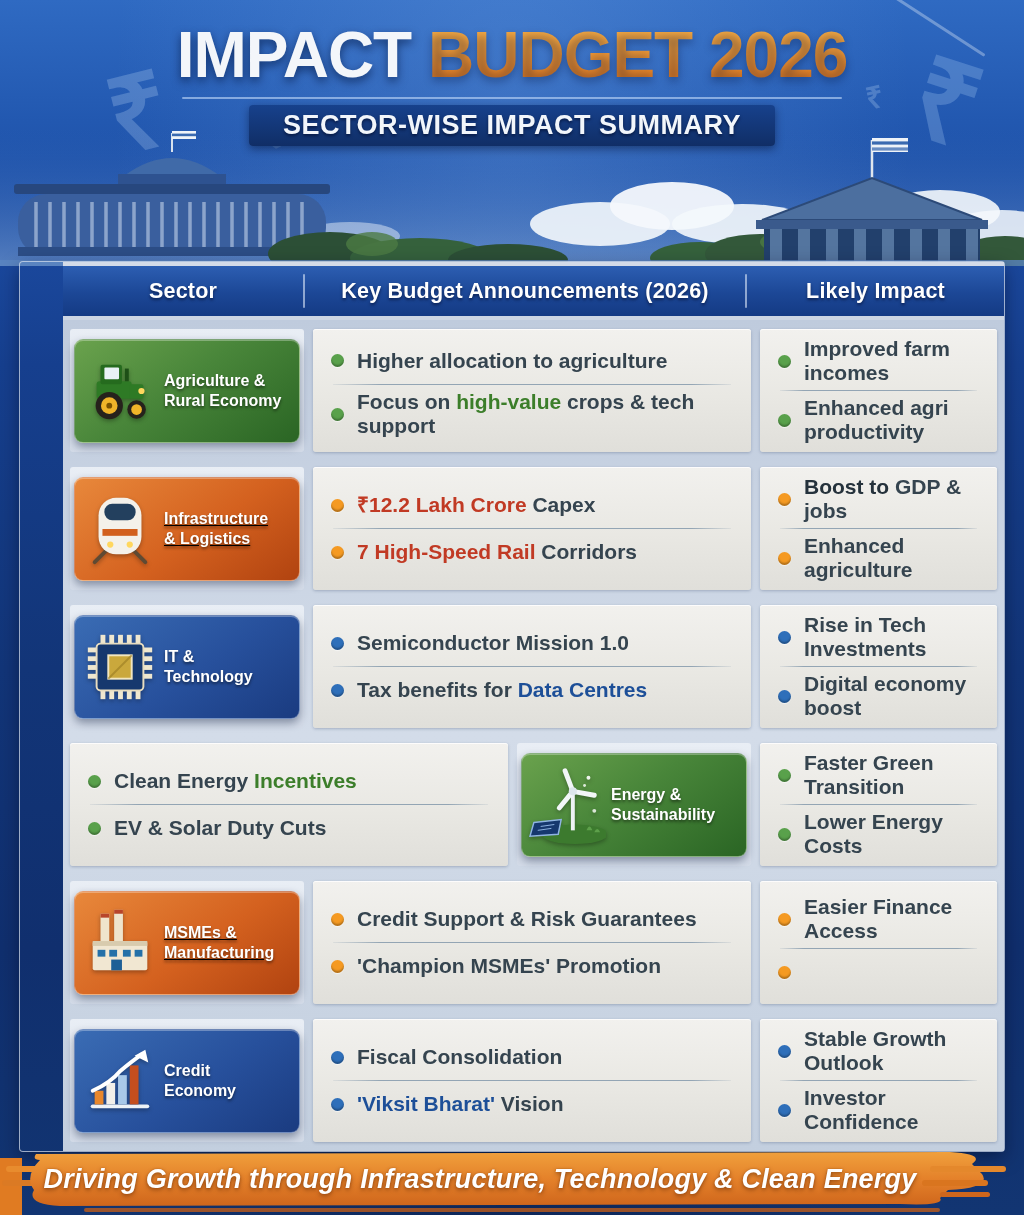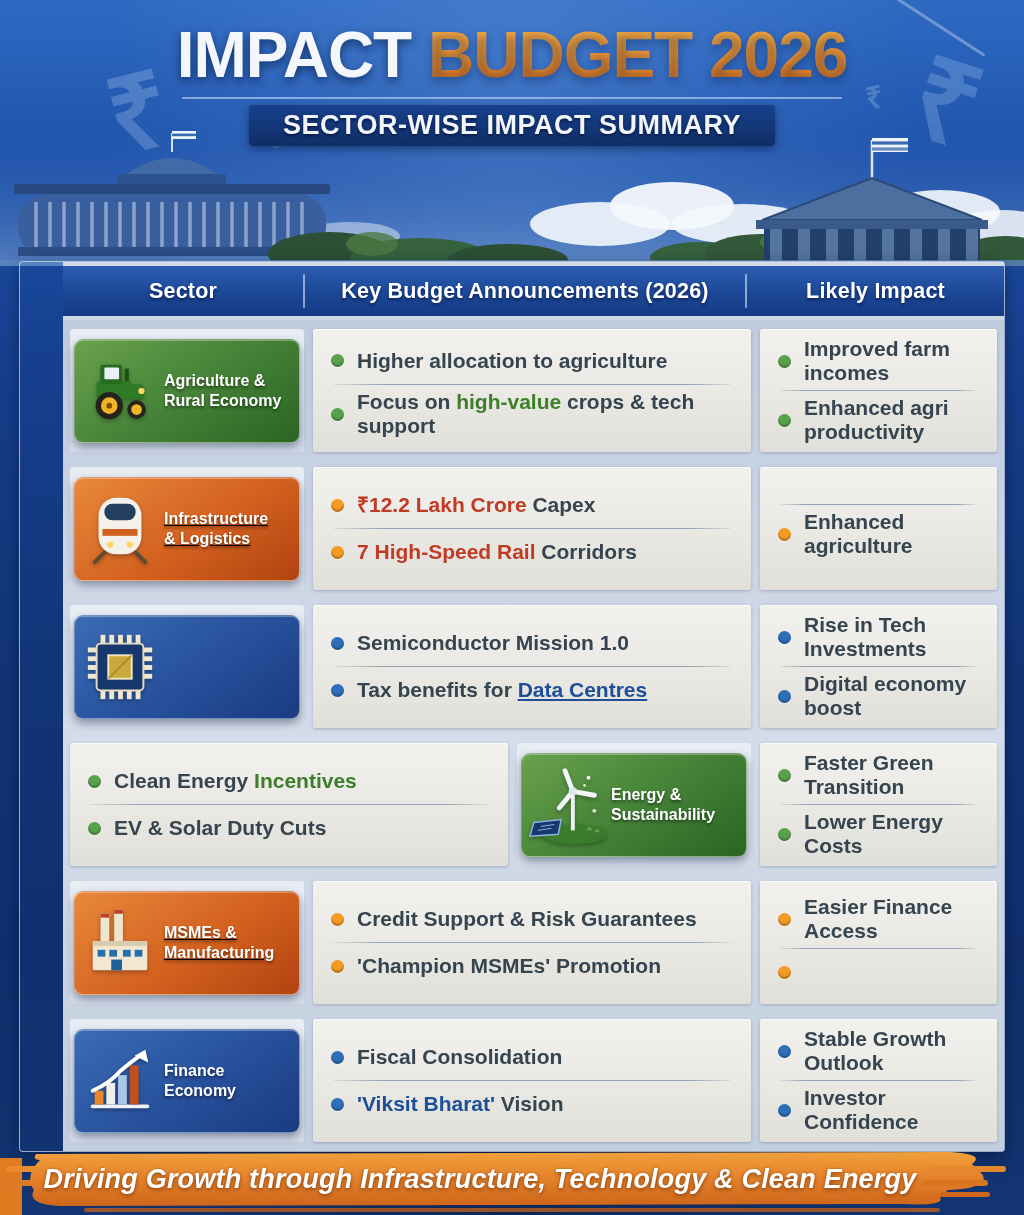--- a/index.html
+++ b/index.html
@@ -249,20 +249,24 @@
               <div class="bullet" style="background: rgb(245, 154, 34);"></div>
               <div class="item-text"><span style="color: rgb(193, 58, 36);">₹12.2 Lakh Crore</span><span> Capex</span></div>
             </div>
             <div class="item-sep"></div>
             <div class="item">
               <div class="bullet" style="background: rgb(245, 154, 34);"></div>
               <div class="item-text"><span style="color: rgb(193, 58, 36);">7 High-Speed Rail</span><span> Corridors</span></div>
             </div>
           </div>
           <div class="cell text-cell imp-cell">
+            <div class="item">
+              <div class="bullet" style="background: rgb(245, 154, 34);"></div>
+              <div class="item-text"><span style="color: rgb(37, 50, 60);">Boost to</span><span> GDP &amp; jobs</span></div>
+            </div>
             <div class="item-sep"></div>
             <div class="item">
               <div class="bullet" style="background: rgb(245, 154, 34);"></div>
               <div class="item-text"><span>Enhanced agriculture</span></div>
             </div>
           </div>
         </div>
         <div class="trow">
           <div class="cell sector-cell">
             <div class="sector-card theme-blue">
@@ -286,31 +290,35 @@
                     <rect x="63" y="20" width="10" height="5"></rect>
                     <rect x="63" y="29" width="10" height="5"></rect>
                     <rect x="63" y="38" width="10" height="5"></rect>
                     <rect x="63" y="47" width="10" height="5"></rect>
                   </g>
                   <rect x="16" y="16" width="48" height="48" rx="4" fill="#16386e" stroke="#e8ddc0" stroke-width="2"></rect>
                   <rect x="28" y="28" width="24" height="24" fill="#caa83c" stroke="#f2e6bf" stroke-width="2"></rect>
                   <path d="M28 52 L52 28" stroke="#9a7c22" stroke-width="2" opacity="0.6"></path>
                 </svg>
               </div>
+              <div class="card-label">
+                <div>IT &amp;</div>
+                <div>Technology</div>
+              </div>
             </div>
           </div>
           <div class="cell text-cell ann-cell">
             <div class="item">
               <div class="bullet" style="background: rgb(46, 111, 186);"></div>
               <div class="item-text"><span>Semiconductor Mission 1.0</span></div>
             </div>
             <div class="item-sep"></div>
             <div class="item">
               <div class="bullet" style="background: rgb(46, 111, 186);"></div>
-              <div class="item-text"><span>Tax benefits for </span><span style="color: rgb(29, 79, 152); text-decoration: underline;">Data Centres</span></div>
+              <div class="item-text"><span>Tax benefits for </span><span style="color: rgb(29, 79, 152);">Data Centres</span></div>
             </div>
           </div>
           <div class="cell text-cell imp-cell">
             <div class="item">
               <div class="bullet" style="background: rgb(46, 111, 186);"></div>
               <div class="item-text"><span>Rise in Tech Investments</span></div>
             </div>
             <div class="item-sep"></div>
             <div class="item">
               <div class="bullet" style="background: rgb(46, 111, 186);"></div>
@@ -424,21 +432,21 @@
                   <rect x="10" y="64" width="60" height="4" rx="2" fill="#eef2f6"></rect>
                   <rect x="14" y="50" width="9" height="14" fill="#e8872c"></rect>
                   <rect x="26" y="42" width="9" height="22" fill="#f2efe9"></rect>
                   <rect x="38" y="34" width="9" height="30" fill="#a8c8e8"></rect>
                   <rect x="50" y="24" width="9" height="40" fill="#c44e1e"></rect>
                   <path d="M12 50 Q30 42 40 30 Q52 20 62 13" stroke="#ffffff" stroke-width="4" fill="none" stroke-linecap="round"></path>
                   <polygon points="66,8 69,21 55,14" fill="#ffffff"></polygon>
                 </svg>
               </div>
               <div class="card-label">
-                <div>Finance</div>
+                <div>Credit</div>
                 <div>Economy</div>
               </div>
             </div>
           </div>
           <div class="cell text-cell ann-cell">
             <div class="item">
               <div class="bullet" style="background: rgb(46, 111, 186);"></div>
               <div class="item-text"><span>Fiscal Consolidation</span></div>
             </div>
             <div class="item-sep"></div>

